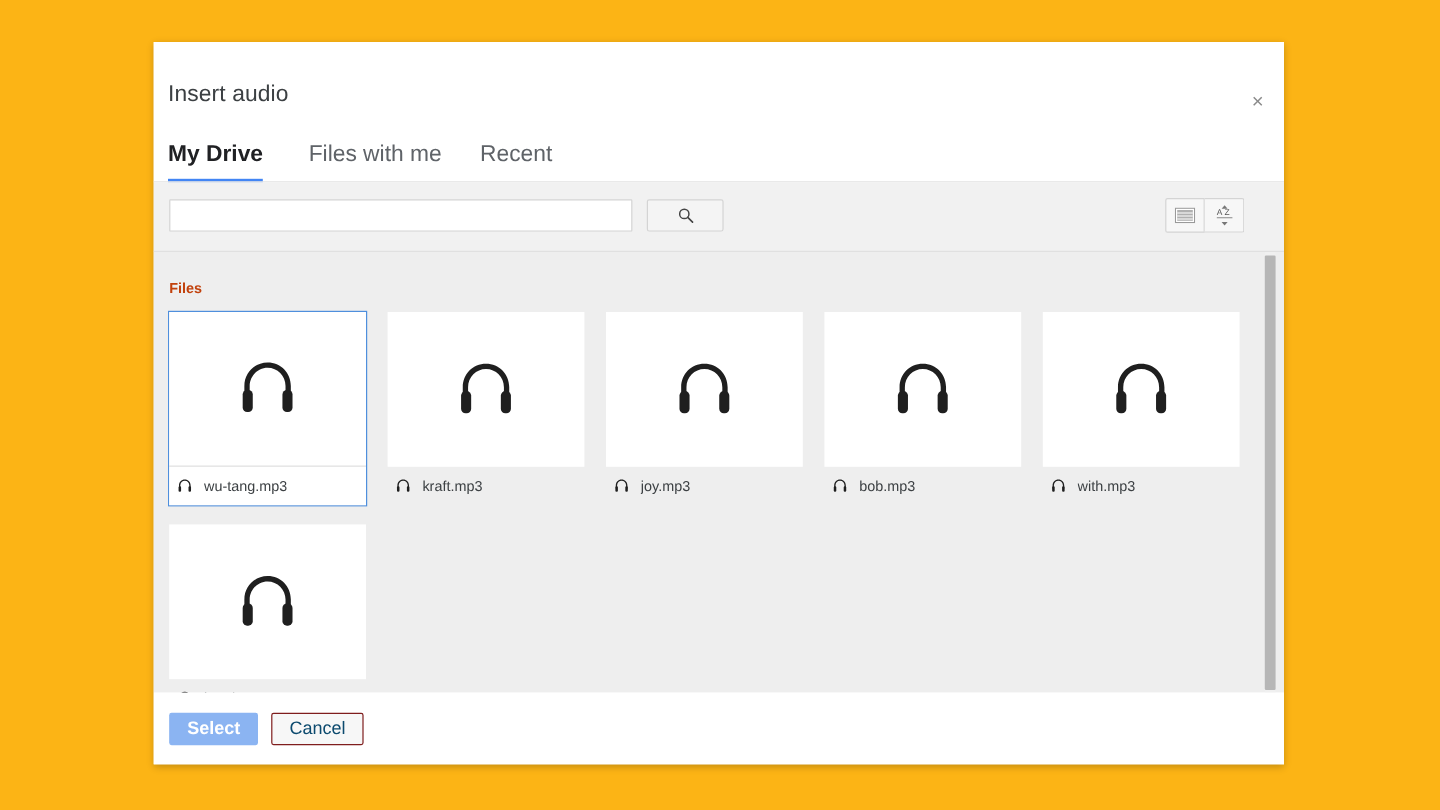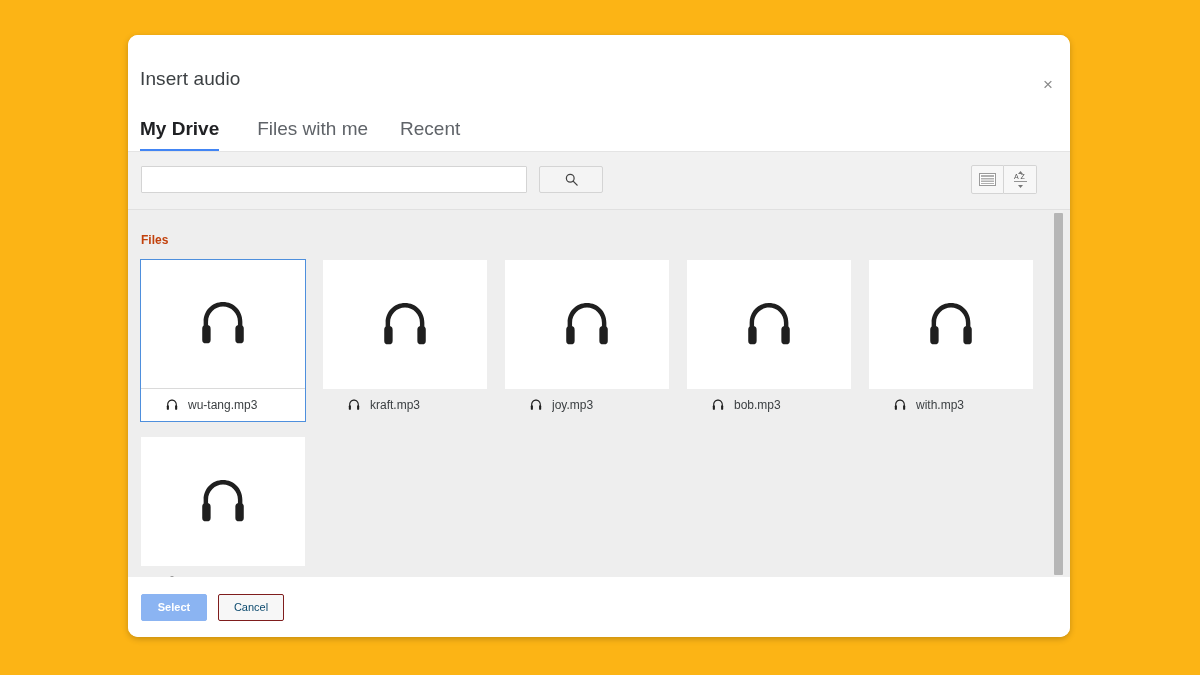--- a/index.html
+++ b/index.html
@@ -19,21 +19,20 @@
     position: absolute;
     left: 128px;
     top: 35px;
     width: 942px;
     height: 602px;
     background: #ffffff;
     box-shadow: 0 2px 6px rgba(0,0,0,0.22);
     display: flex;
     flex-direction: column;
     overflow: hidden;
-    border-radius: 10px;
   }
 
   
   .dlg-header {
     position: relative;
     height: 117px;
     flex: 0 0 117px;
     background: #ffffff;
     box-sizing: border-box;
   }
@@ -195,21 +194,21 @@
     background: #ffffff;
     display: flex;
     align-items: center;
     justify-content: center;
     box-sizing: border-box;
   }
   .tile .caption {
     height: 32px;
     display: flex;
     align-items: center;
-    padding-left: 24px;
+    padding-left: 6px;
     box-sizing: border-box;
     background: transparent;
   }
   .tile .caption .fname {
     font-size: 12px;
     color: #3c4043;
     margin-left: 9px;
     white-space: nowrap;
     overflow: hidden;
   }
@@ -251,21 +250,21 @@
     display: flex;
     align-items: center;
     padding-left: 13px;
     box-sizing: border-box;
   }
   .btn {
     height: 27px;
     min-width: 66px;
     padding: 0 14px;
     border-radius: 2px;
-    font-size: 11px;
+    font-size: 15px;
     font-family: "Liberation Sans", sans-serif;
     display: inline-flex;
     align-items: center;
     justify-content: center;
     box-sizing: border-box;
     cursor: pointer;
     border: 1px solid transparent;
   }
   .btn-primary {
     background: #8bb4f2;

